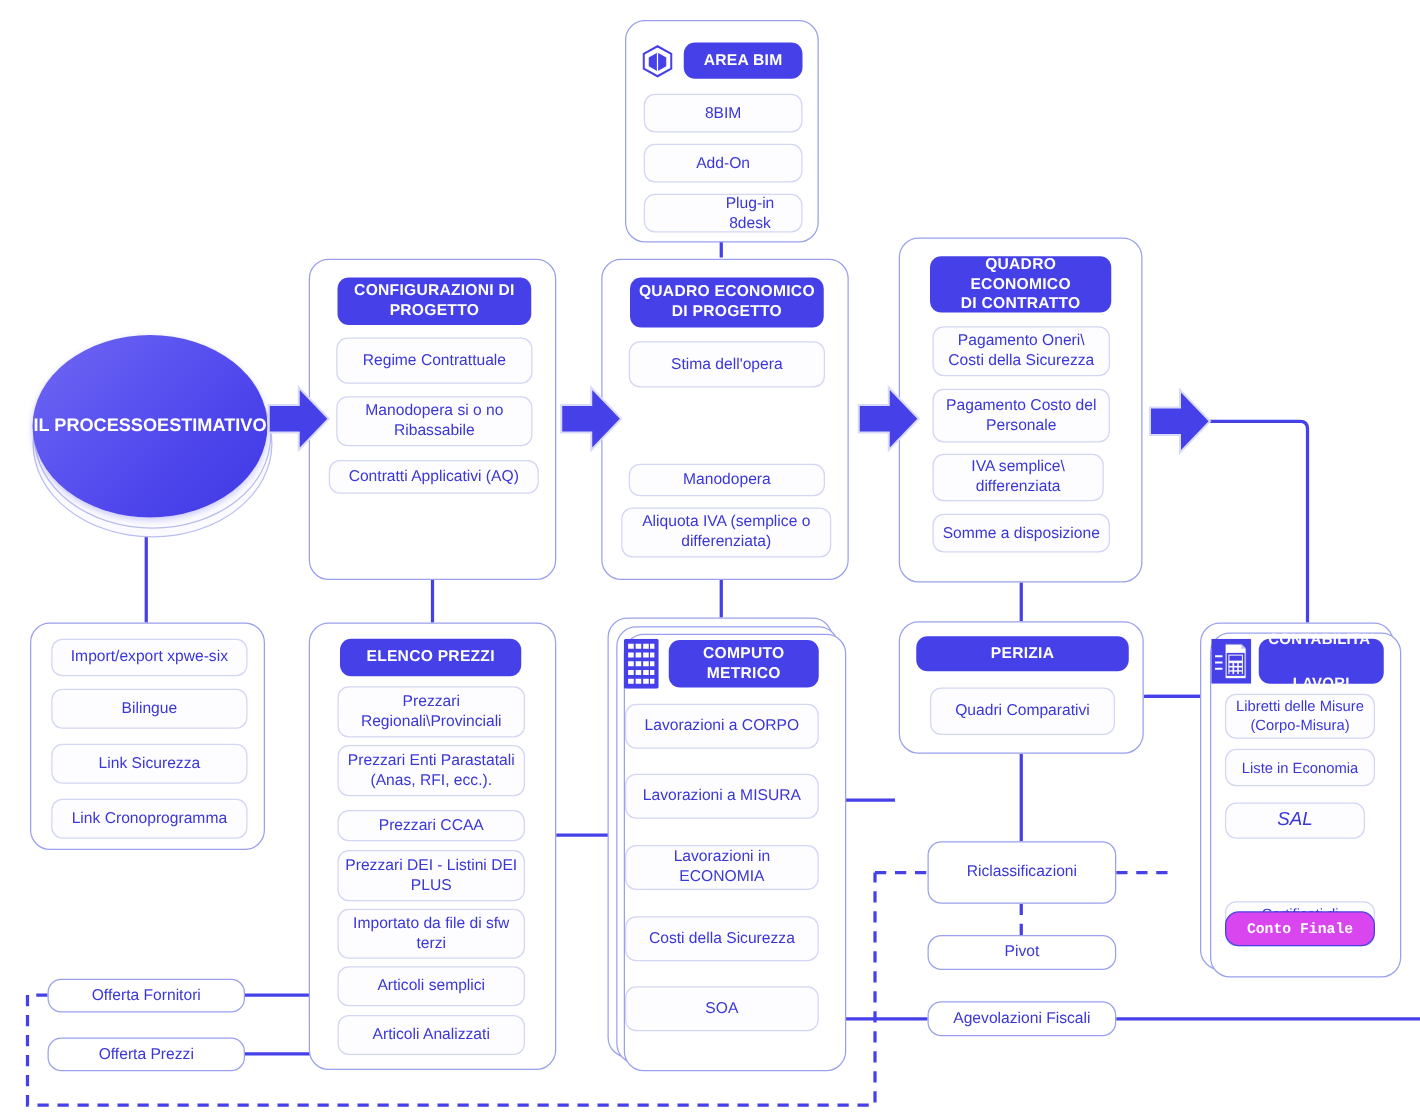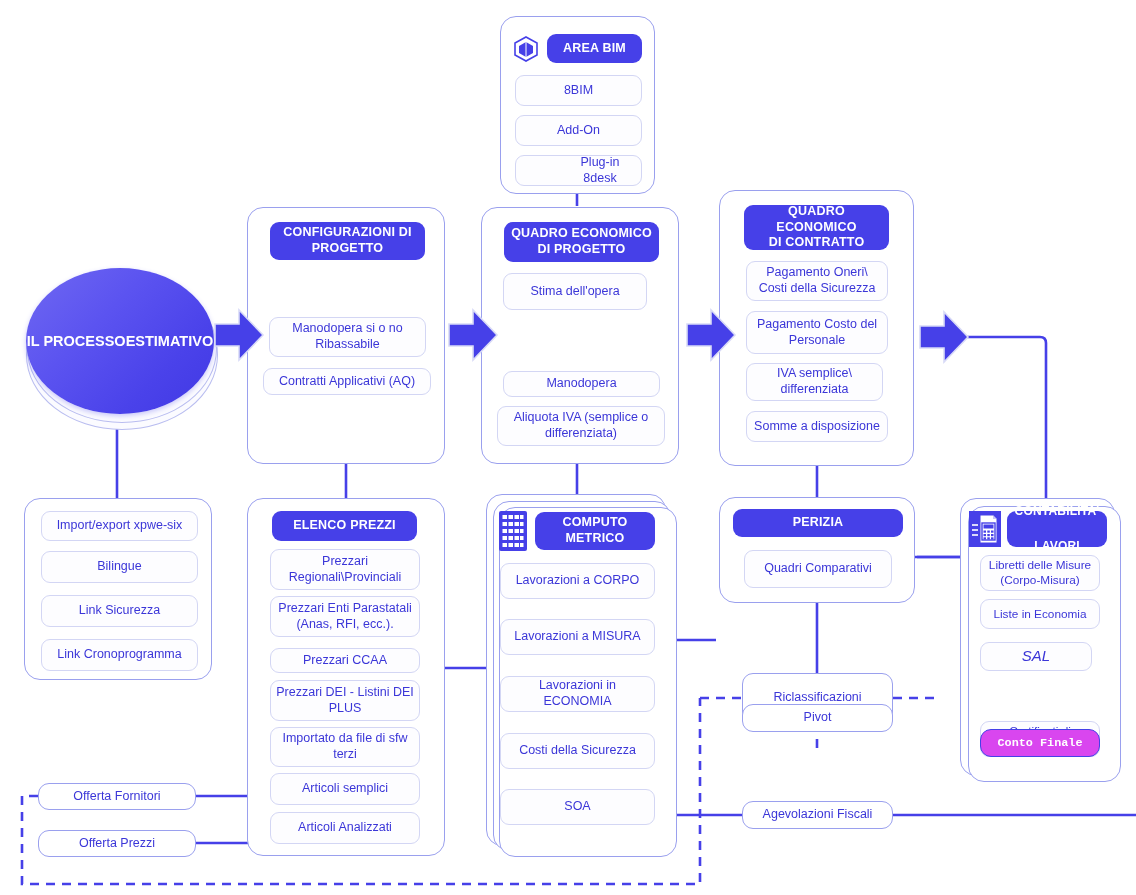--- a/index.html
+++ b/index.html
@@ -190,30 +190,31 @@
     <div class="item" style="left:14px;top:58px;width:127px;height:31px;">8BIM</div>
     <div class="item" style="left:14px;top:98px;width:127px;height:31px;">Add-On</div>
     <div class="item" style="left:14px;top:138px;width:127px;height:31px;padding-left:48px;">Plug-in 8desk</div>
   </div>
 
   <div class="group" style="left:247px;top:207px;width:198px;height:257px;">
     <div class="hdr" style="left:22px;top:14px;width:155px;height:38px;flex-direction:column;">
       <span>CONFIGURAZIONI DI</span>
       <span>PROGETTO</span>
     </div>
+    <div class="item" style="left:21px;top:62px;width:157px;height:37px;">Regime Contrattuale</div>
     <div class="item" style="left:21px;top:109px;width:157px;height:40px;">Manodopera si o no Ribassabile</div>
     <div class="item" style="left:15px;top:160px;width:168px;height:27px;">Contratti Applicativi (AQ)</div>
   </div>
 
   <div class="group" style="left:481px;top:207px;width:198px;height:257px;">
     <div class="hdr" style="left:22px;top:14px;width:155px;height:40px;flex-direction:column;">
       <span>QUADRO ECONOMICO</span>
       <span>DI PROGETTO</span>
     </div>
-    <div class="item" style="left:21px;top:65px;width:144px;height:37px;text-align:center;">Stima dell'opera</div>
+    <div class="item" style="left:21px;top:65px;width:157px;height:37px;text-align:center;">Stima dell'opera</div>
     <div class="item" style="left:21px;top:163px;width:157px;height:26px;">Manodopera</div>
     <div class="item" style="left:15px;top:198px;width:168px;height:40px;">Aliquota IVA (semplice o differenziata)</div>
   </div>
 
   <div class="group" style="left:719px;top:190px;width:195px;height:276px;">
     <div class="hdr" style="left:24px;top:14px;width:145px;height:45px;flex-direction:column;">
       <span>QUADRO ECONOMICO</span>
       <span>DI CONTRATTO</span>
     </div>
     <div class="item" style="left:26px;top:70px;width:142px;height:40px;">Pagamento Oneri\ Costi della Sicurezza</div>
@@ -315,19 +316,19 @@
       <span>LAVORI</span>
     </div>
     <div class="item" style="left:19px;top:56px;width:120px;height:36px;font-size:11.8px;">Libretti delle Misure (Corpo-Misura)</div>
     <div class="item" style="left:19px;top:100px;width:120px;height:30px;font-size:11.8px;">Liste in Economia</div>
     <div class="item" style="left:19px;top:143px;width:112px;height:29px;font-size:15px;font-style:italic;">SAL</div>
     <div class="item" style="left:19px;top:181px;width:120px;height:36px;font-size:11.8px;margin-top:41px;">Certificati di Pagamento</div>
     <div class="item solid" style="left:19px;top:230px;width:120px;height:28px;font-size:11.8px;">Conto Finale</div>
   </div>
 
   <div class="pill" style="left:742px;top:673px;width:151px;height:50px;">Riclassificazioni</div>
-  <div class="pill" style="left:742px;top:704px;width:151px;height:28px;">Pivot</div>
+  <div class="pill" style="left:742px;top:748px;width:151px;height:28px;">Pivot</div>
   <div class="pill" style="left:742px;top:801px;width:151px;height:28px;">Agevolazioni Fiscali</div>
 
   <div class="pill" style="left:38px;top:783px;width:158px;height:27px;">Offerta Fornitori</div>
   <div class="pill" style="left:38px;top:830px;width:158px;height:27px;">Offerta Prezzi</div>
 
 </div>
 
 </body></html>

